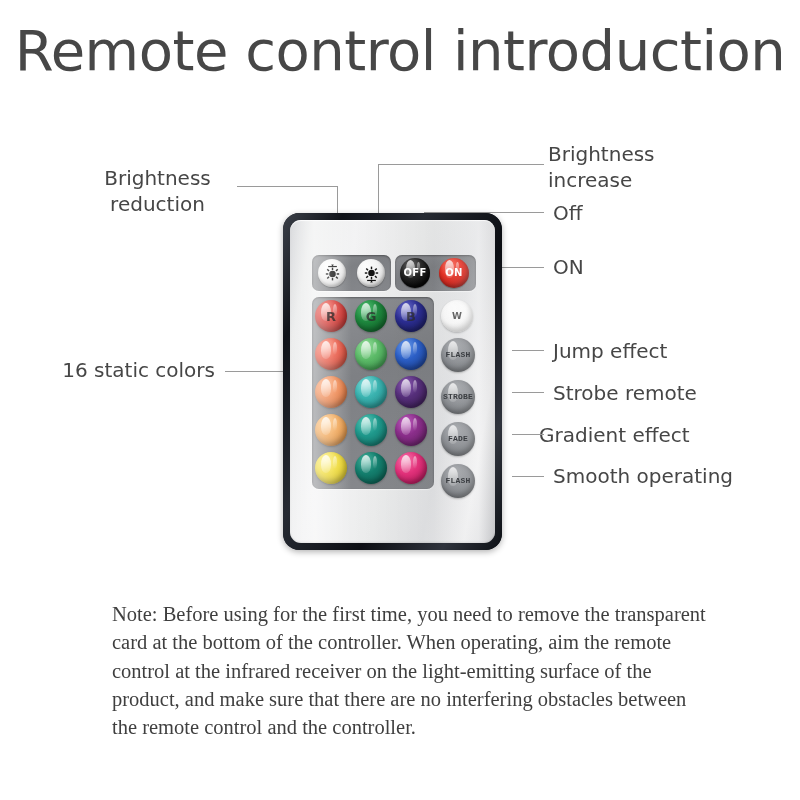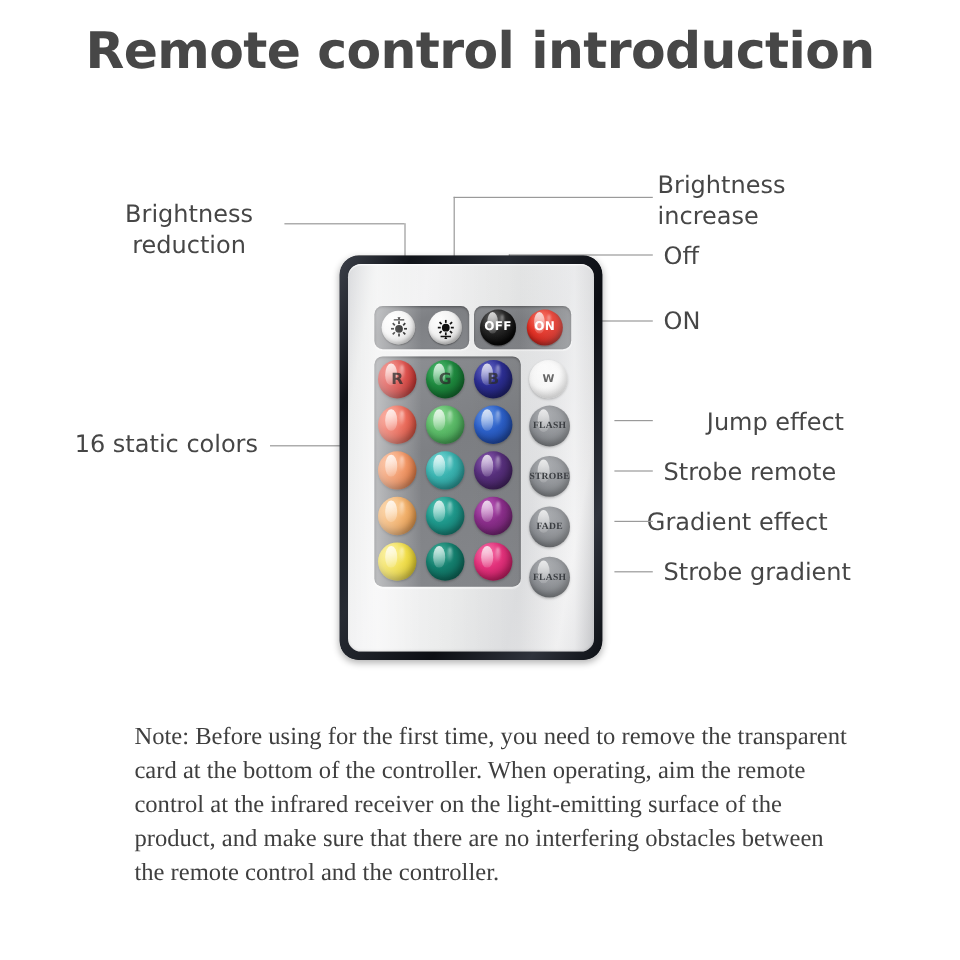--- a/index.html
+++ b/index.html
@@ -10,22 +10,22 @@
     position:relative;
     overflow:hidden;
     -webkit-font-smoothing:antialiased;
   }
 
   
   #page-title{
     position:absolute;
     left:0;right:0;top:18px;
     text-align:center;
-    font-size:42px;
-    font-weight:bold;
+    font-size:56px;
+    font-weight:normal;
     color:#474747;
     letter-spacing:-0.5px;
     font-family:"DejaVu Sans", sans-serif;
   }
 
   
   .callout{
     position:absolute;
     font-size:20px;
     color:#464646;
@@ -168,21 +168,21 @@
     width:34px;height:34px;
     background:radial-gradient(circle at 36% 24%, #a7aaae 0%, #8a8d92 38%, #6d7176 74%, #55585d 100%);
     box-shadow:inset -2px -3px 5px rgba(0,0,0,.35), 0 1px 2px rgba(0,0,0,.28);
     left:151px;
   }
   .btn-eff .lbl{
     position:relative;z-index:3;
     font-size:8px;font-weight:bold;
     color:#3a3d41;
     letter-spacing:.2px;
-    font-family:Liberation Serif, serif;
+    font-family:Liberation Mono, monospace;
   }
 
   
   #note{
     position:absolute;
     left:112px;top:600px;
     width:600px;
     font-size:20.5px;
     line-height:1.38;
     color:#3f3f3f;
@@ -199,27 +199,27 @@
 
 <div class="callout centeral" style="left:548px;top:142px;width:180px;text-align:left;">Brightness
 increase</div>
 
 <div class="callout right" style="left:553px;top:201px;">Off</div>
 
 <div class="callout right" style="left:553px;top:255px;">ON</div>
 
 <div class="callout leftal" style="left:20px;top:358px;width:195px;">16 static colors</div>
 
-<div class="callout right" style="left:553px;top:339px;margin-left:36px;">Jump effect</div>
+<div class="callout right" style="left:553px;top:339px;">Jump effect</div>
 
 <div class="callout right" style="left:553px;top:381px;">Strobe remote</div>
 
 <div class="callout right" style="left:539px;top:423px;">Gradient effect</div>
 
-<div class="callout right" style="left:553px;top:464px;">Strobe gradient</div>
+<div class="callout right" style="left:553px;top:464px;">Smooth operating</div>
 
 <div class="lead h" style="left:237px;top:186px;width:100px;"></div>
 <div class="lead v" style="left:337px;top:186px;height:73px;"></div>
 
 <div class="lead h" style="left:378px;top:164px;width:166px;"></div>
 <div class="lead v" style="left:378px;top:164px;height:95px;"></div>
 
 <div class="lead v" style="left:424px;top:212px;height:48px;"></div>
 <div class="lead h" style="left:424px;top:212px;width:120px;"></div>
 

